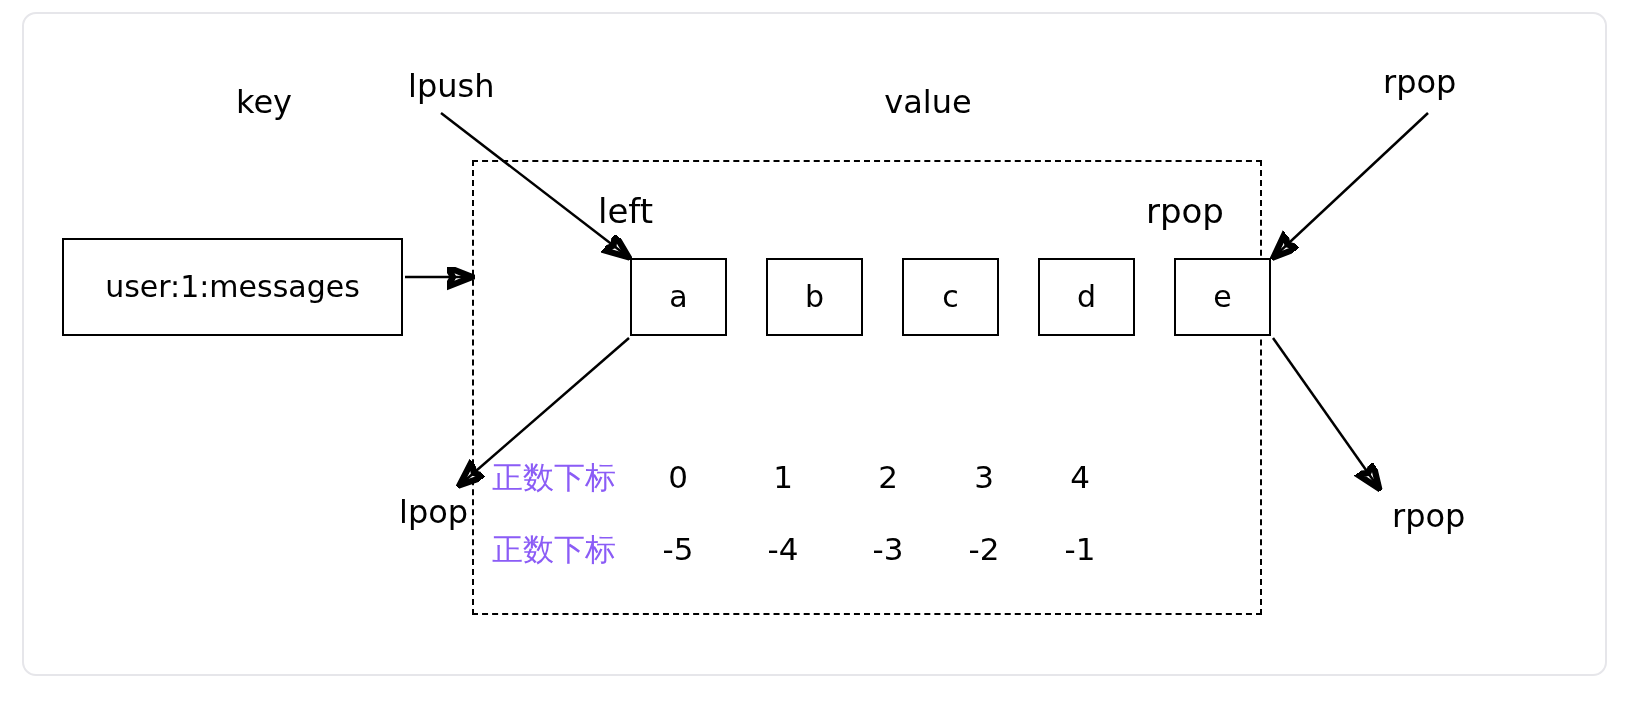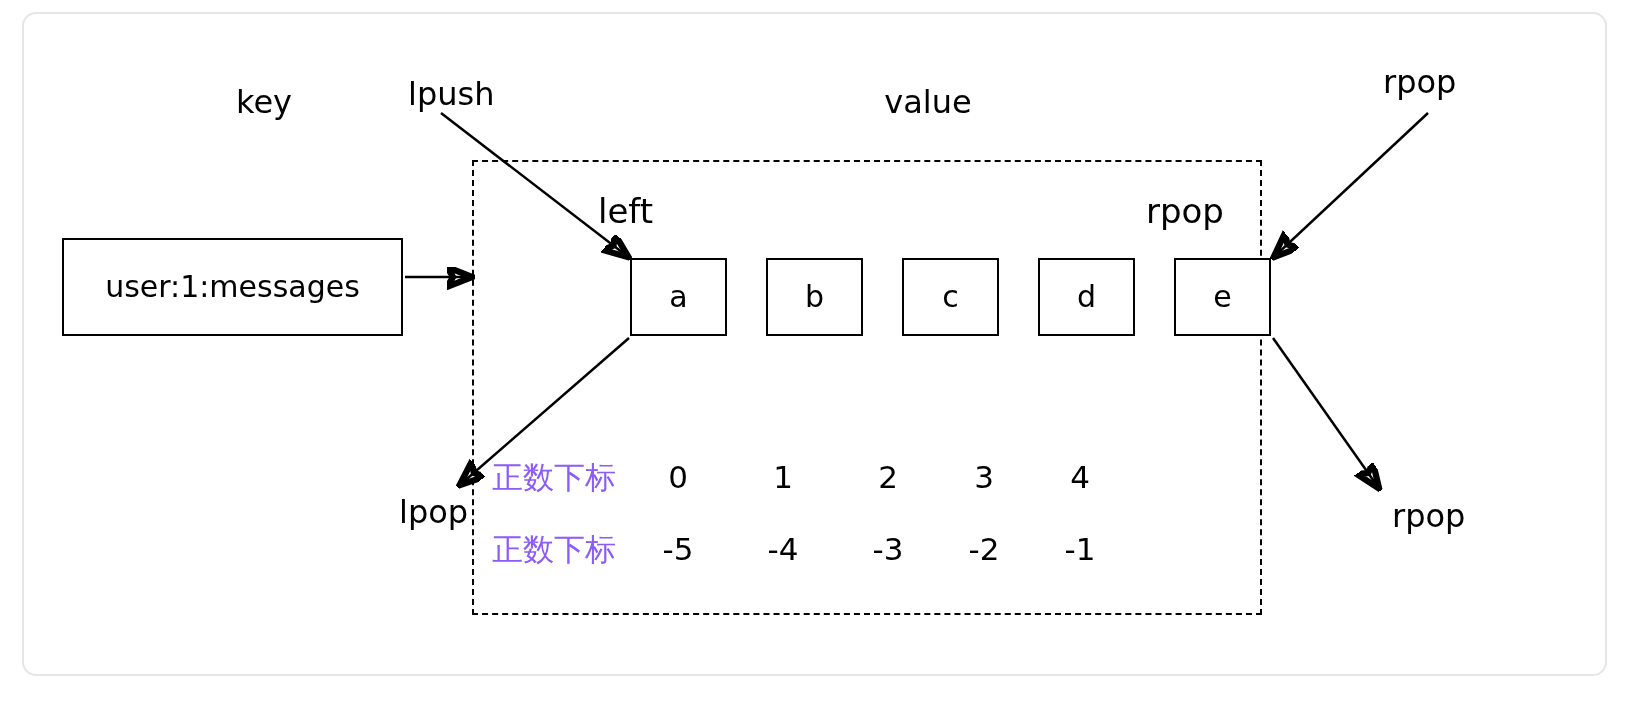--- a/index.html
+++ b/index.html
@@ -129,21 +129,21 @@
 <div id="canvas">
 
   <div class="outer-frame"></div>
 
   <div class="dashed-box"></div>
 
   <div class="lbl center" style="left:232px; top:86px;margin-left:32px;">key</div>
 
   <div class="lbl center" style="left:928px; top:86px;">value</div>
 
-  <div class="lbl" style="left:408px; top:78px;">lpush</div>
+  <div class="lbl" style="left:408px; top:70px;">lpush</div>
 
   <div class="lbl" style="left:1383px; top:66px;">rpop</div>
 
   <div class="lbl" style="left:399px; top:496px;">lpop</div>
 
   <div class="lbl" style="left:1392px; top:500px;">rpop</div>
 
   <div class="lbl small" style="left:598px; top:194px;">left</div>
 
   <div class="lbl small" style="left:1146px; top:194px;">rpop</div>

